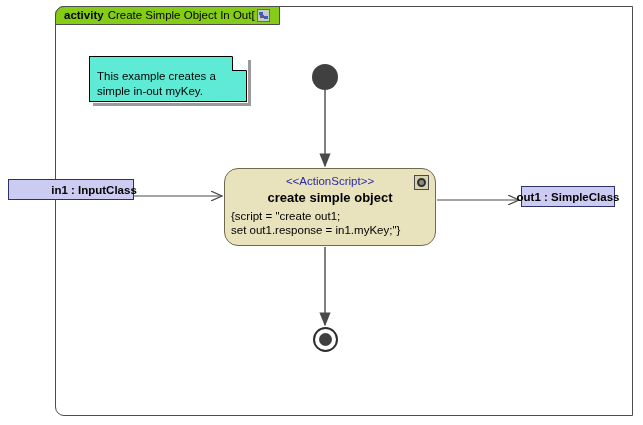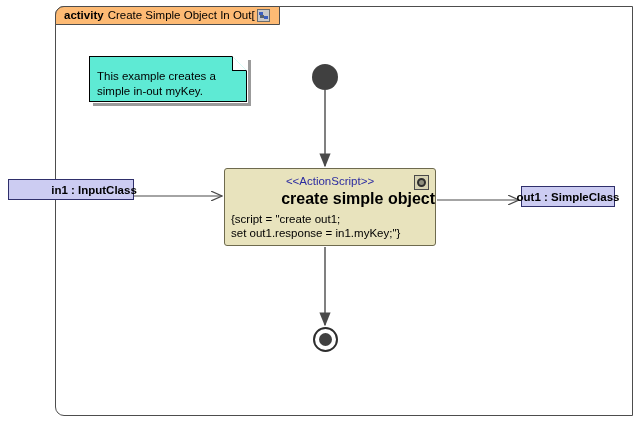--- a/index.html
+++ b/index.html
@@ -32,21 +32,21 @@
   #frame-header {
     position: absolute;
     left: 55px;
     top: 6px;
     height: 19px;
     box-sizing: border-box;
     padding: 0 7px 1px 8px;
     display: flex;
     align-items: center;
     gap: 0px;
-    background: #fdba74;
+    background: #84cc16;
     border: 1px solid #4d4d4d;
     border-top-left-radius: 9px;
     border-right: 1px solid #4d4d4d;
     border-bottom: 1px solid #4d4d4d;
     white-space: nowrap;
     font-size: 11.5px;
   }
   #frame-header .kw {
     font-weight: bold;
     color: #000;
@@ -153,43 +153,43 @@
   
   #action-node {
     position: absolute;
     left: 224px;
     top: 168px;
     width: 212px;
     height: 78px;
     box-sizing: border-box;
     background: #e8e3bd;
     border: 1px solid #6e6a4e;
-    border-radius: 3px;
+    border-radius: 14px;
   }
   #action-shadow {
     position: absolute;
     left: 227px;
     top: 171px;
     width: 212px;
     height: 78px;
     border-radius: 11px;
     background: #a8a48b;
     z-index: -1;
   }
   #action-node .stereotype {
     text-align: center;
     color: #2b2ba0;
     font-size: 11.5px;
     margin-top: 6px;
     letter-spacing: 0px;
   }
   #action-node .title {
-    text-align: right;
+    text-align: center;
     font-weight: bold;
-    font-size: 16px;
+    font-size: 13px;
     margin-top: 3px;
     color: #000;
   }
   #action-node .body {
     font-size: 11.5px;
     line-height: 14px;
     margin-top: 4px;
     padding-left: 6px;
     color: #000;
   }

